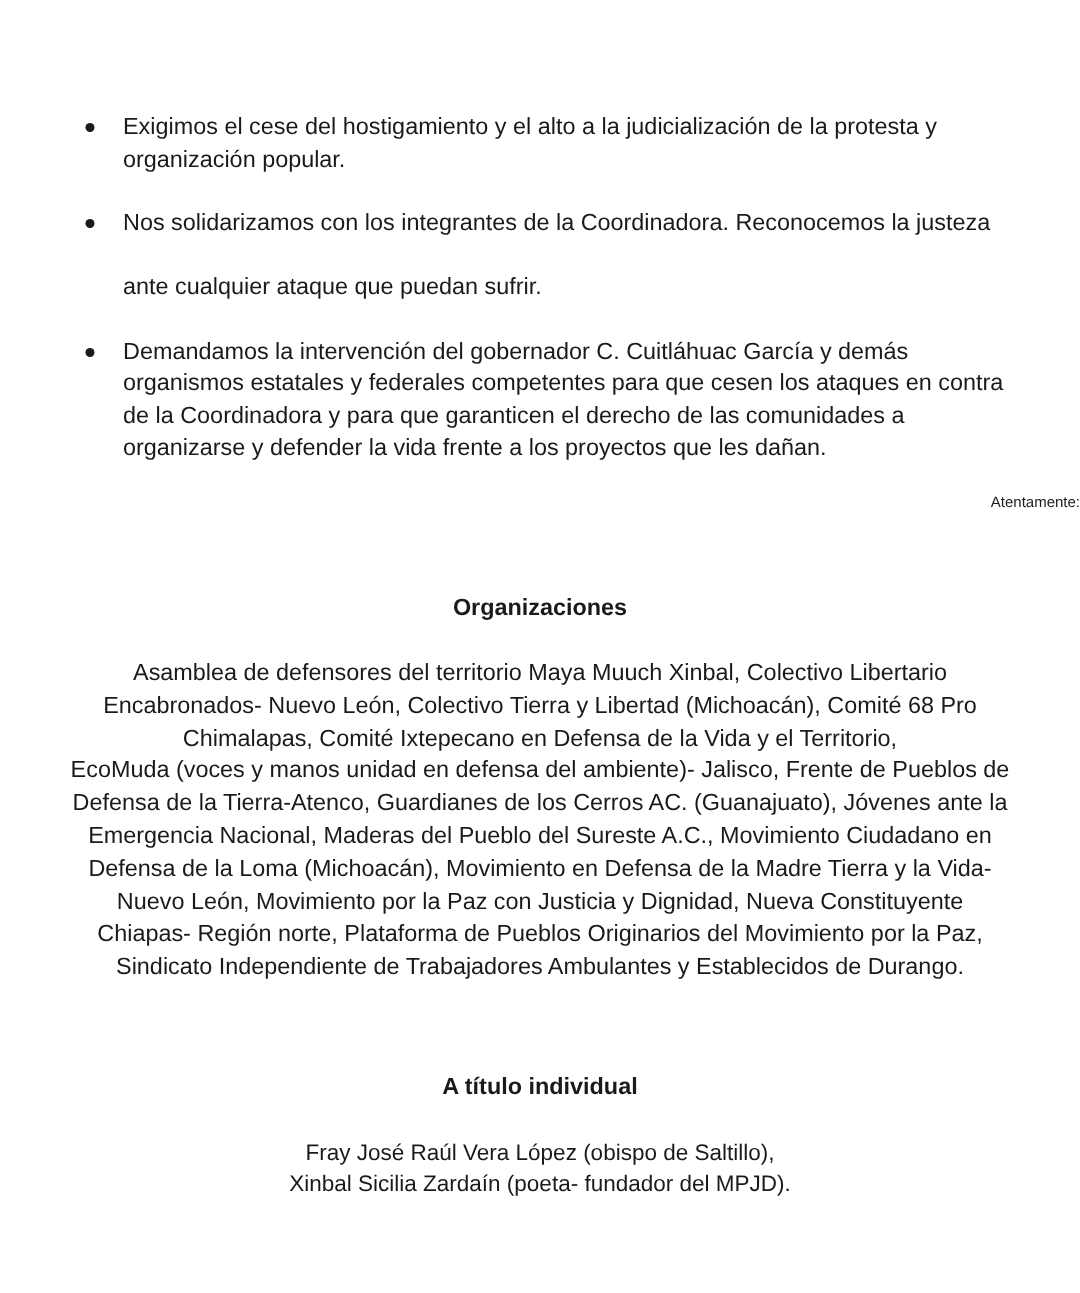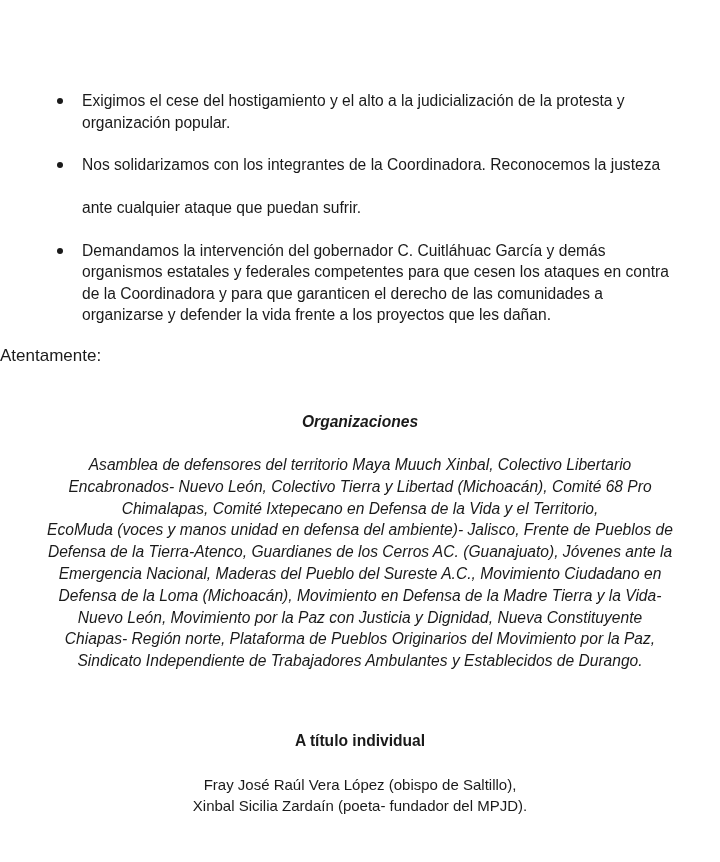--- a/index.html
+++ b/index.html
@@ -1,29 +1,29 @@
 <!DOCTYPE html>
 <html><head>
 <meta charset="utf-8">
 <style>
   html, body { margin: 0; padding: 0; }
   body {
     width: 720px; height: 862px; background: #ffffff; color: #1a1a1a;
     font-family: "Liberation Sans", sans-serif; position: relative; overflow: hidden;
   }
-  .page { position: absolute; left: 0; top: 16px; width: 720px; height: 652px; }
+  .page { position: absolute; left: 0; top: 0; width: 720px; height: 652px; }
   .bullet-list { position: absolute; left: 50px; top: 74px; width: 630px; margin: 0; padding: 0; list-style: none; }
   .bullet-item { position: relative; padding-left: 32px; font-size: 15.6px; line-height: 21.5px; margin-bottom: 21px; }
   .bullet-item.justify { text-align: justify; text-align-last: left; }
   .bullet-dot { position: absolute; left: 7px; top: 8px; width: 6px; height: 6px; background: #1a1a1a; border-radius: 50%; }
-  .closing { position: absolute; left: 0; width: 720px; top: 330px; text-align: left; font-size: 17px; }
+  .closing { position: absolute; left: 0; width: 720px; top: 330px; text-align: right; font-size: 10px; }
   .heading { position: absolute; left: 0; width: 720px; text-align: center; font-weight: bold; font-size: 15.6px; }
-  .orgs-heading { top: 397px; font-style: italic; }
+  .orgs-heading { top: 397px; }
   .orgs-text { position: absolute; left: 30px; width: 660px; top: 438px; text-align: center; font-size: 15.6px; line-height: 21.8px; }
-  .orgs-text .line { display: block; white-space: nowrap; font-style: italic; }
+  .orgs-text .line { display: block; white-space: nowrap; }
   .indiv-heading { top: 716px; }
   .indiv-text { position: absolute; left: 0; width: 720px; top: 759px; text-align: center; font-size: 15px; line-height: 20.5px; }
   .indiv-text .line { display: block; }
 </style>
 </head>
 <body>
 
 <div class="page">
 
   <ul class="bullet-list">

